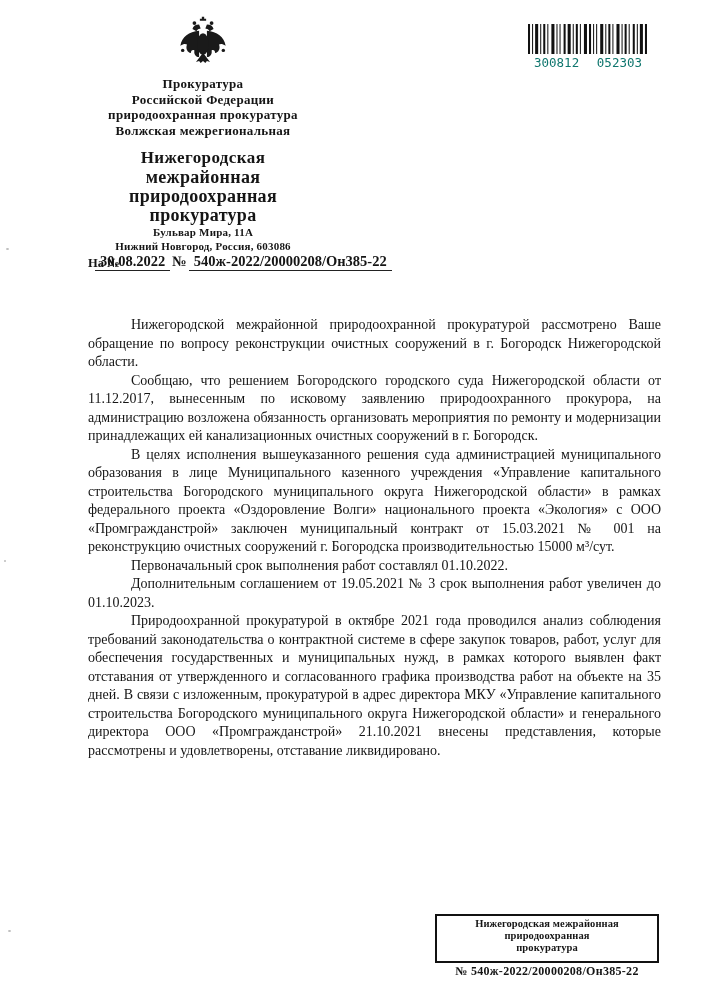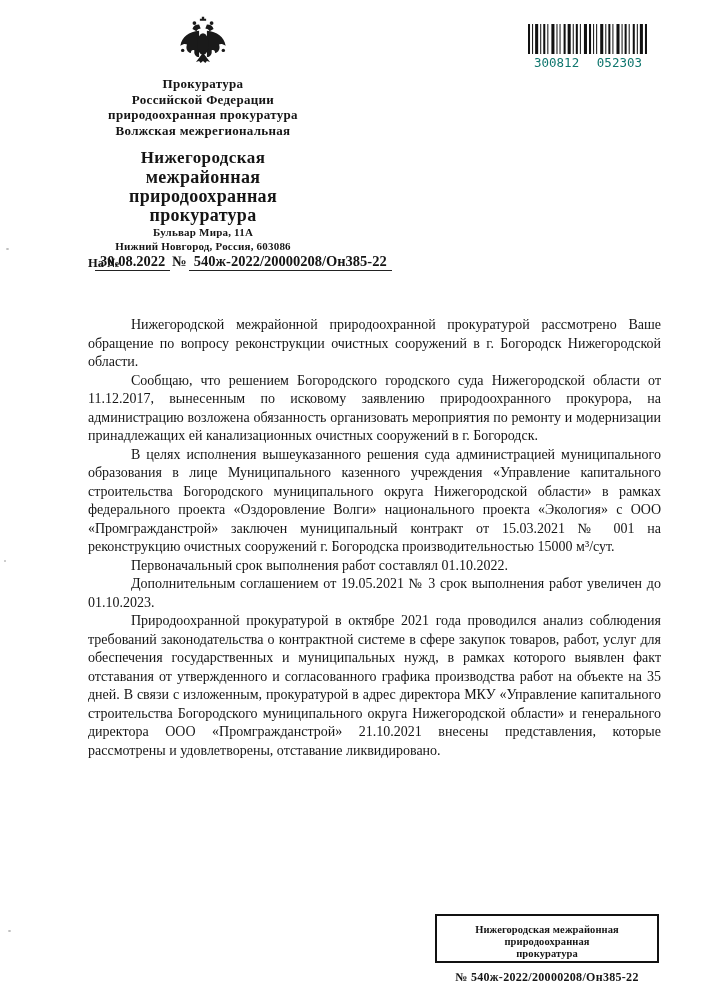--- a/index.html
+++ b/index.html
@@ -51,21 +51,21 @@
   
   .body-text{
     position:absolute;left:88px;top:316px;width:573px;
     font-size:14px;line-height:18.5px;text-align:justify;
   }
   .body-text p{margin:0;text-indent:43px;}
   
   .stamp{
     position:absolute;left:435px;top:914px;width:224px;height:49px;
     border:2px solid #111;box-sizing:border-box;
-    text-align:center;padding-top:8px;
+    text-align:center;padding-top:2px;
     filter:blur(.2px);
   }
   .stamp .l1,.stamp .l2{font-weight:bold;font-size:10.5px;line-height:12px;letter-spacing:.1px;}
   .stamp .num{font-weight:bold;font-size:12px;margin-top:10px;letter-spacing:.3px;}
   
   .speck{position:absolute;background:#bdbdbd;border-radius:50%;}
 </style>
 </head>
 <body>
 

